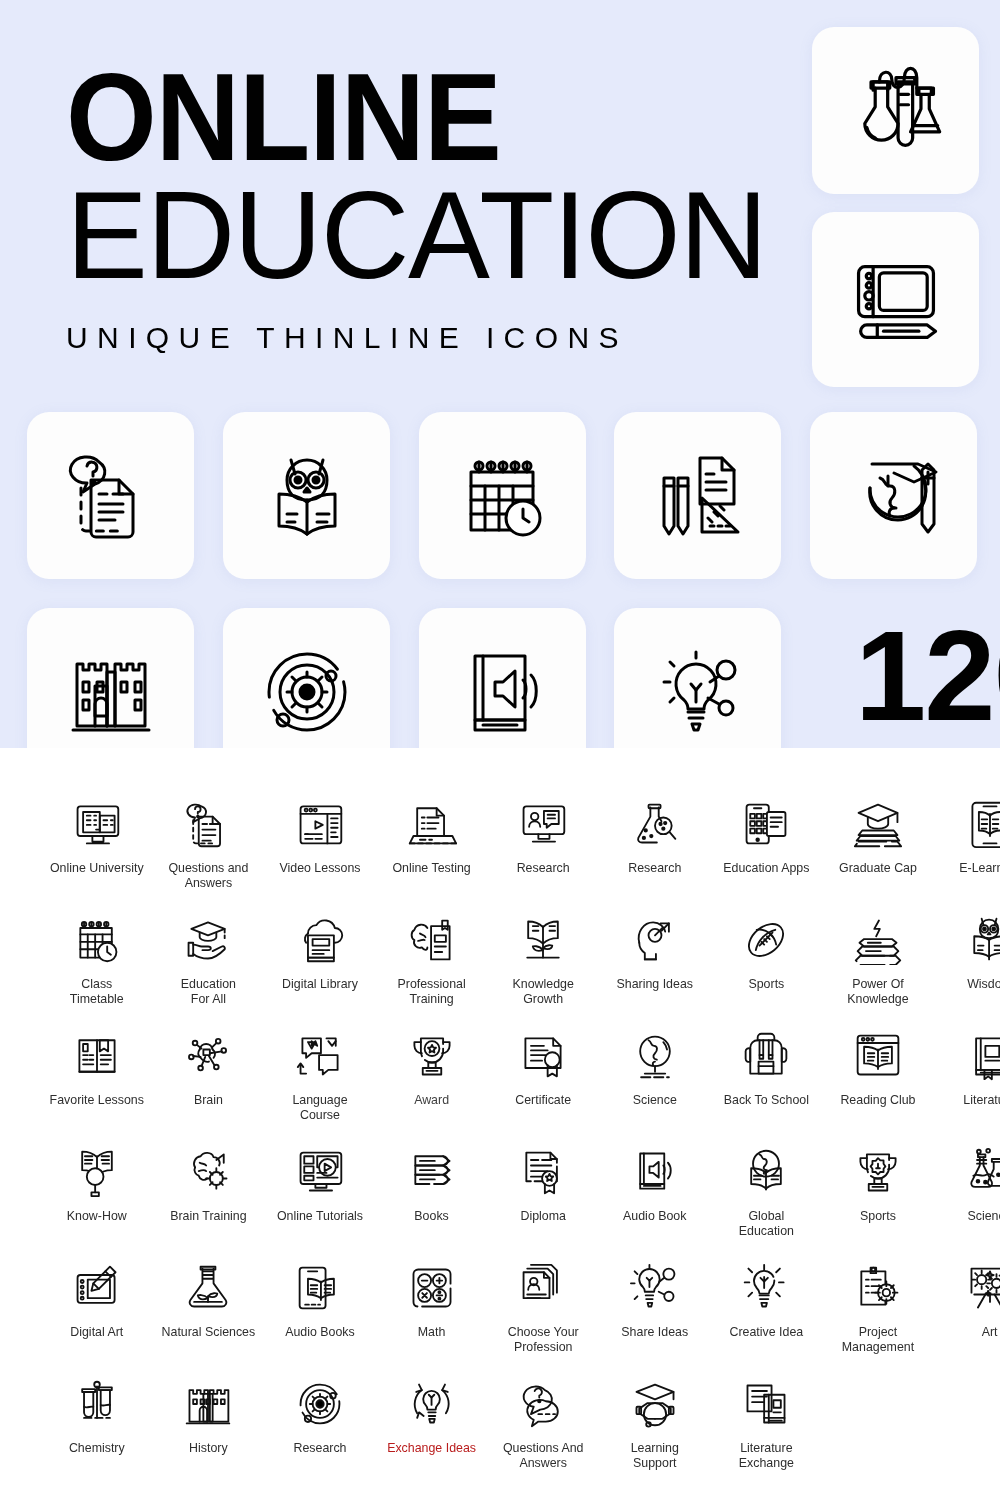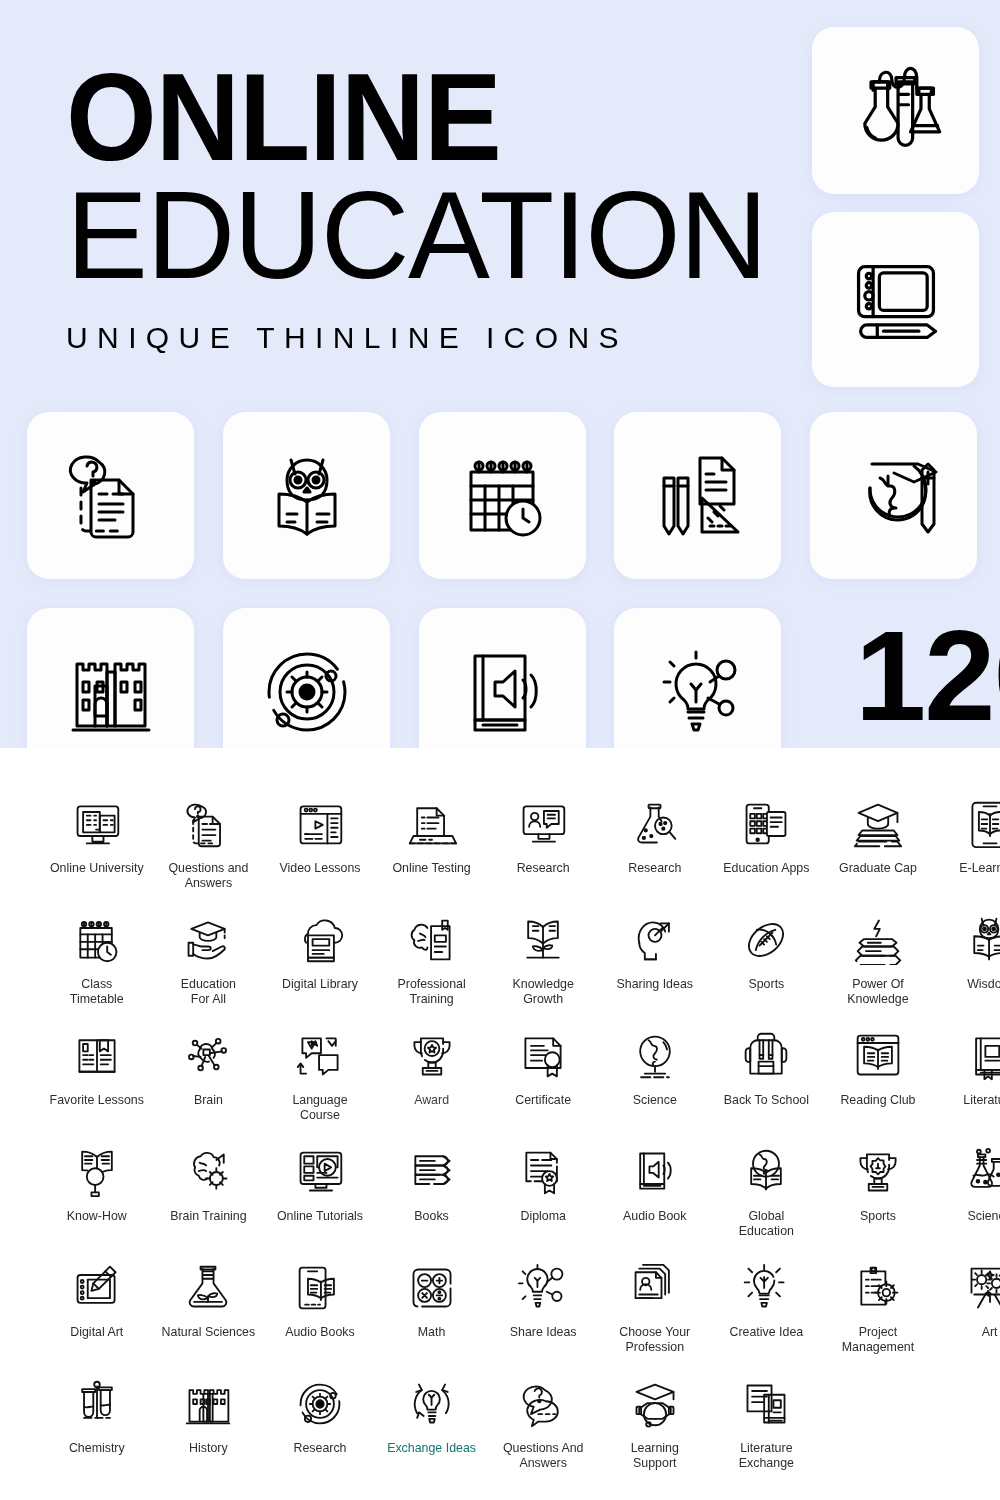--- a/index.html
+++ b/index.html
@@ -645,37 +645,37 @@
         <div class="ic">
           <svg width="50" height="50" viewBox="0 0 54 54" fill="none" stroke="#111" stroke-width="2" stroke-linecap="round" stroke-linejoin="round">
             <use href="#i-math-icon"></use>
           </svg>
         </div>
         <div class="lbl" style="color: rgb(46, 46, 46);">Math</div>
       </div>
       <div class="cell">
         <div class="ic">
           <svg width="50" height="50" viewBox="0 0 54 54" fill="none" stroke="#111" stroke-width="2" stroke-linecap="round" stroke-linejoin="round">
-            <use href="#i-share-ideas-icon"></use>
-          </svg>
-        </div>
-        <div class="lbl" style="color: rgb(46, 46, 46);">Share Ideas</div>
-      </div>
-      <div class="cell">
-        <div class="ic">
-          <svg width="50" height="50" viewBox="0 0 54 54" fill="none" stroke="#111" stroke-width="2" stroke-linecap="round" stroke-linejoin="round">
             <use href="#i-choose-your-profession-icon"></use>
           </svg>
         </div>
         <div class="lbl" style="color: rgb(46, 46, 46);">Choose Your
 Profession</div>
       </div>
       <div class="cell">
         <div class="ic">
           <svg width="50" height="50" viewBox="0 0 54 54" fill="none" stroke="#111" stroke-width="2" stroke-linecap="round" stroke-linejoin="round">
+            <use href="#i-share-ideas-icon"></use>
+          </svg>
+        </div>
+        <div class="lbl" style="color: rgb(46, 46, 46);">Share Ideas</div>
+      </div>
+      <div class="cell">
+        <div class="ic">
+          <svg width="50" height="50" viewBox="0 0 54 54" fill="none" stroke="#111" stroke-width="2" stroke-linecap="round" stroke-linejoin="round">
             <use href="#i-creative-idea-icon"></use>
           </svg>
         </div>
         <div class="lbl" style="color: rgb(46, 46, 46);">Creative Idea</div>
       </div>
       <div class="cell">
         <div class="ic">
           <svg width="50" height="50" viewBox="0 0 54 54" fill="none" stroke="#111" stroke-width="2" stroke-linecap="round" stroke-linejoin="round">
             <use href="#i-project-management-icon"></use>
           </svg>
@@ -714,21 +714,21 @@
           </svg>
         </div>
         <div class="lbl" style="color: rgb(46, 46, 46);">Research</div>
       </div>
       <div class="cell">
         <div class="ic">
           <svg width="50" height="50" viewBox="0 0 54 54" fill="none" stroke="#111" stroke-width="2" stroke-linecap="round" stroke-linejoin="round">
             <use href="#i-exchange-ideas-icon"></use>
           </svg>
         </div>
-        <div class="lbl" style="color: #0f766e;">Exchange Ideas</div>
+        <div class="lbl" style="color: #b91c1c;">Exchange Ideas</div>
       </div>
       <div class="cell">
         <div class="ic">
           <svg width="50" height="50" viewBox="0 0 54 54" fill="none" stroke="#111" stroke-width="2" stroke-linecap="round" stroke-linejoin="round">
             <use href="#i-questions-and-answers-2-icon"></use>
           </svg>
         </div>
         <div class="lbl" style="color: rgb(46, 46, 46);">Questions And
 Answers</div>
       </div>

